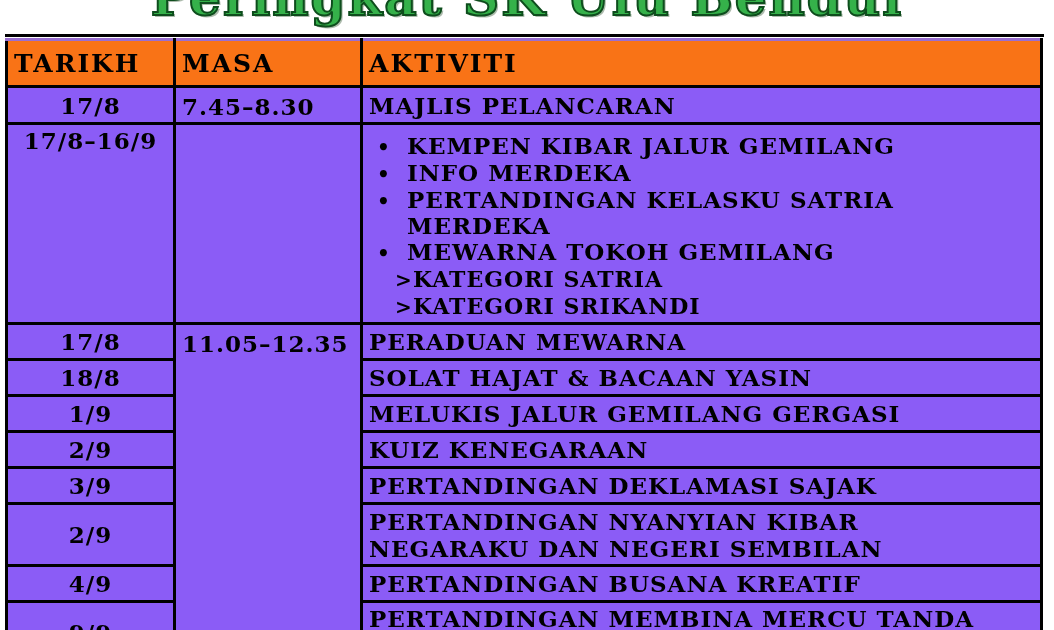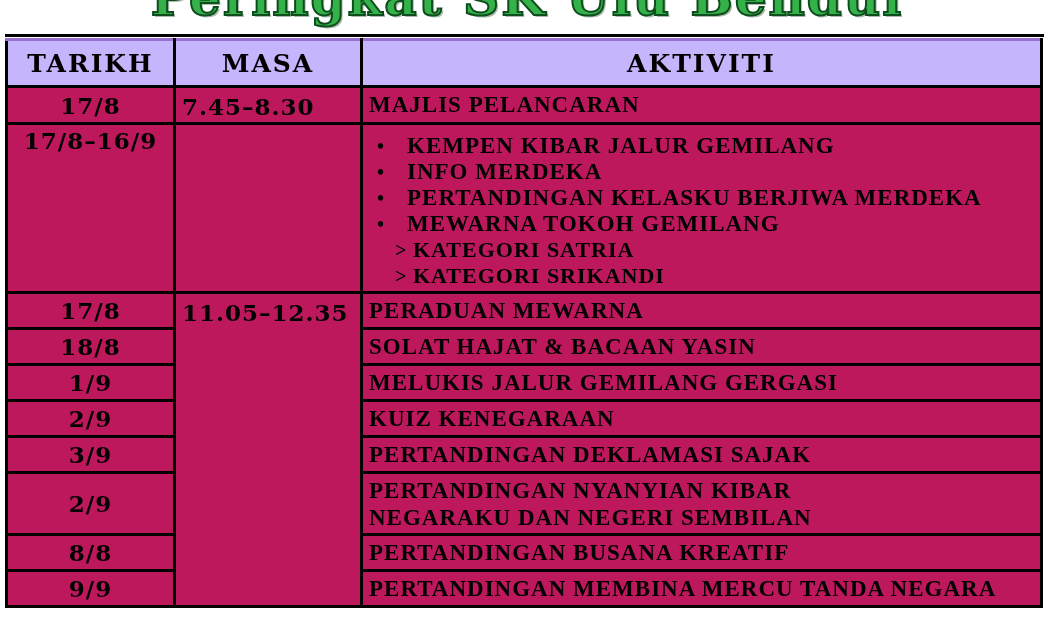--- a/index.html
+++ b/index.html
@@ -46,35 +46,35 @@
   col.c-tarikh { width: 168px; }
   col.c-masa   { width: 187px; }
   col.c-akt    { width: 680px; }
 
   th, td {
     border: 3px solid #000;
     padding: 2px 6px;
     font-weight: bold;
   }
   th {
-    background: #c4b5fd;
+    background: #f97316;
     border-top: 3px solid #9a6fd0;
     font-size: 25px;
     letter-spacing: 2px;
     height: 47px;
-    text-align: center;
+    text-align: left;
   }
   td {
     font-size: 23px;
     letter-spacing: 1px;
-    background: #be185d;
+    background: #8b5cf6;
   }
   td.tarikh { text-align: center; height: 36px; }
   td.masa   { text-align: left; vertical-align: top; padding-top: 5px; }
-  td.akt    { text-align: left; font-family: Liberation Serif, serif; }
+  td.akt    { text-align: left; }
 
   tr.row-launch td { height: 36px; }
   tr.row-campaign td { height: 166px; vertical-align: top; }
   tr.row-std td { height: 36px; }
   tr.row-tall td { height: 62px; }
 
   
   .bullet-list { padding-top: 6px; }
   .bullet-line {
     display: flex;
@@ -137,21 +137,21 @@
             <div class="bullet-line">
               <span class="bullet-dot">•</span>
               <span>KEMPEN KIBAR JALUR GEMILANG</span>
             </div>
             <div class="bullet-line">
               <span class="bullet-dot">•</span>
               <span>INFO MERDEKA</span>
             </div>
             <div class="bullet-line">
               <span class="bullet-dot">•</span>
-              <span>PERTANDINGAN KELASKU BERJIWA MERDEKA</span>
+              <span>PERTANDINGAN KELASKU SATRIA MERDEKA</span>
             </div>
             <div class="bullet-line">
               <span class="bullet-dot">•</span>
               <span>MEWARNA TOKOH GEMILANG</span>
             </div>
             <div class="sub-line">
               <span class="sub-marker">&gt;</span>
               <span>KATEGORI SATRIA</span>
             </div>
             <div class="sub-line">
@@ -184,21 +184,21 @@
         <td class="akt">PERTANDINGAN DEKLAMASI SAJAK</td>
       </tr>
       <tr class="row-tall">
         <td class="tarikh">2/9</td>
         <td class="akt">
           <div class="akt-line">PERTANDINGAN NYANYIAN KIBAR</div>
           <div class="akt-line">NEGARAKU DAN NEGERI SEMBILAN</div>
         </td>
       </tr>
       <tr class="row-std">
-        <td class="tarikh">8/8</td>
+        <td class="tarikh">4/9</td>
         <td class="akt">PERTANDINGAN BUSANA KREATIF</td>
       </tr>
       <tr class="row-std">
         <td class="tarikh">9/9</td>
         <td class="akt">PERTANDINGAN MEMBINA MERCU TANDA NEGARA</td>
       </tr>
     </tbody>
   </table>
 </div>
 

